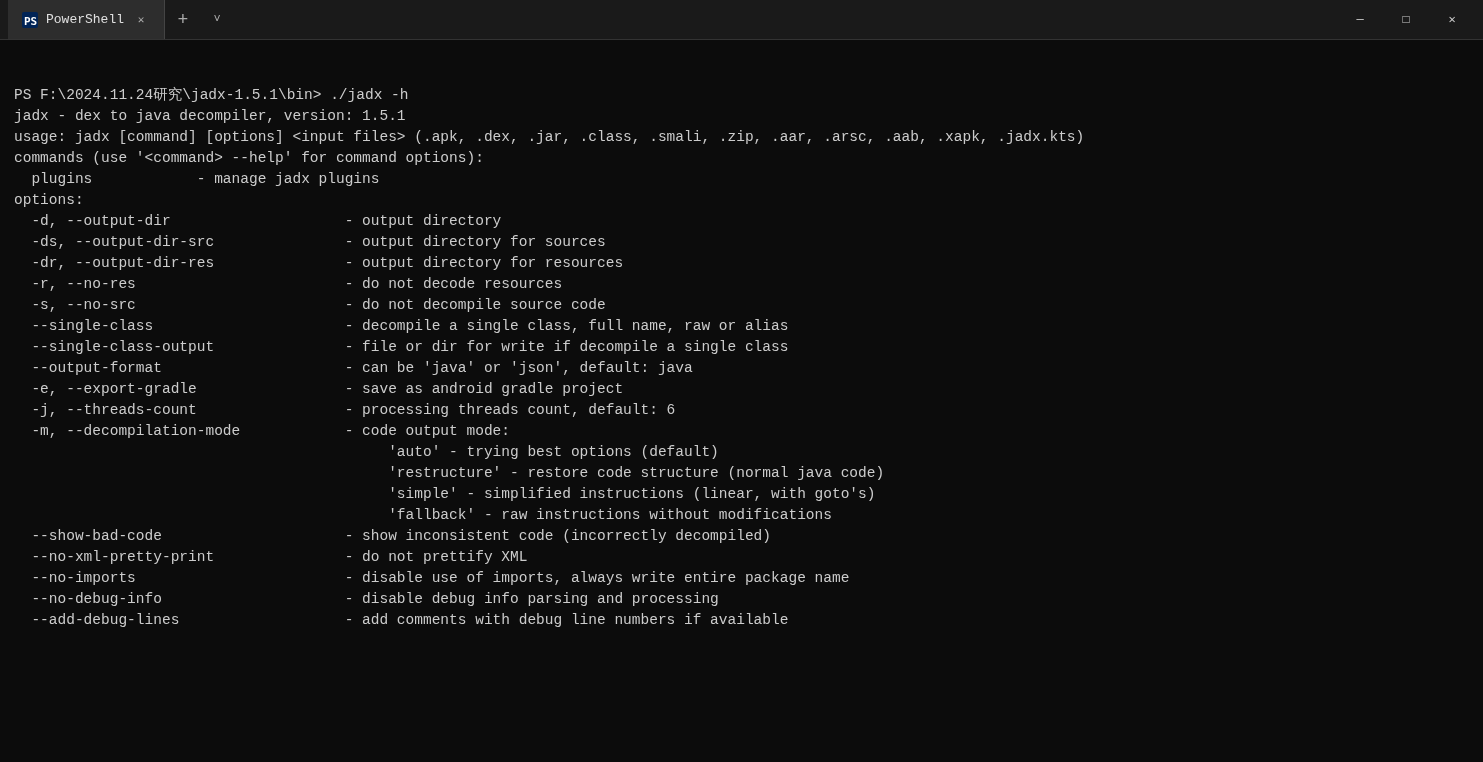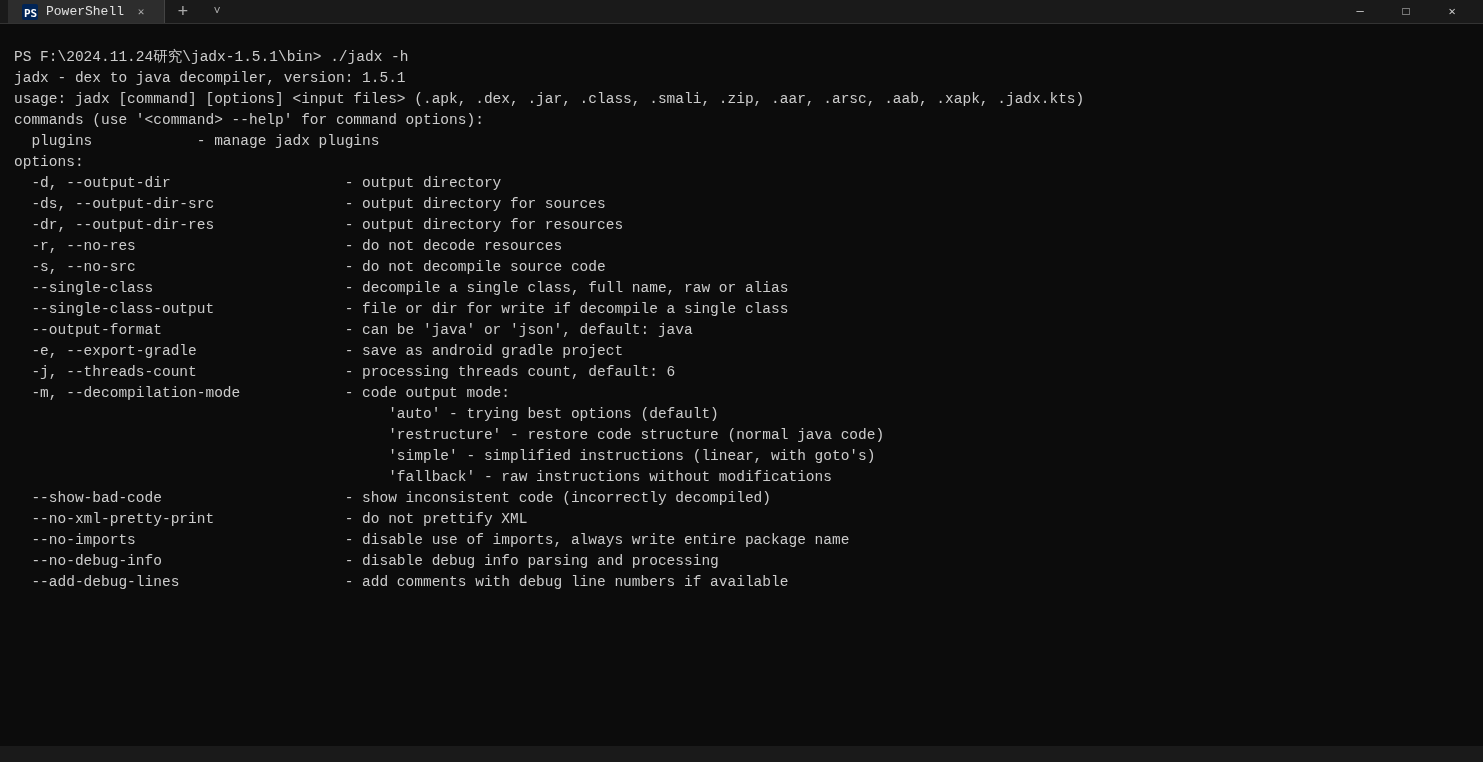--- a/index.html
+++ b/index.html
@@ -8,21 +8,21 @@
       background: #1a1a1a;
       font-family: 'Courier New', Courier, monospace;
       color: #f0f0f0;
       width: 1483px;
       height: 762px;
       overflow: hidden;
     }
 
     .title-bar {
       background: #1a1a1a;
-      height: 24px;
+      height: 40px;
       display: flex;
       align-items: center;
       padding: 0 8px;
       border-bottom: 1px solid #333;
       user-select: none;
     }
 
     .tab-area {
       display: flex;
       align-items: center;
@@ -97,21 +97,21 @@
       display: flex;
       align-items: center;
       justify-content: center;
       font-size: 12px;
       color: #ccc;
       cursor: pointer;
     }
 
     .terminal-content {
       background: #0c0c0c;
-      padding: 2px 14px;
+      padding: 24px 14px;
       font-size: 14.5px;
       line-height: 1.45;
       height: calc(762px - 40px);
       overflow-y: auto;
       white-space: pre;
       color: #cccccc;
     }
   </style>
 </head>
 <body>

